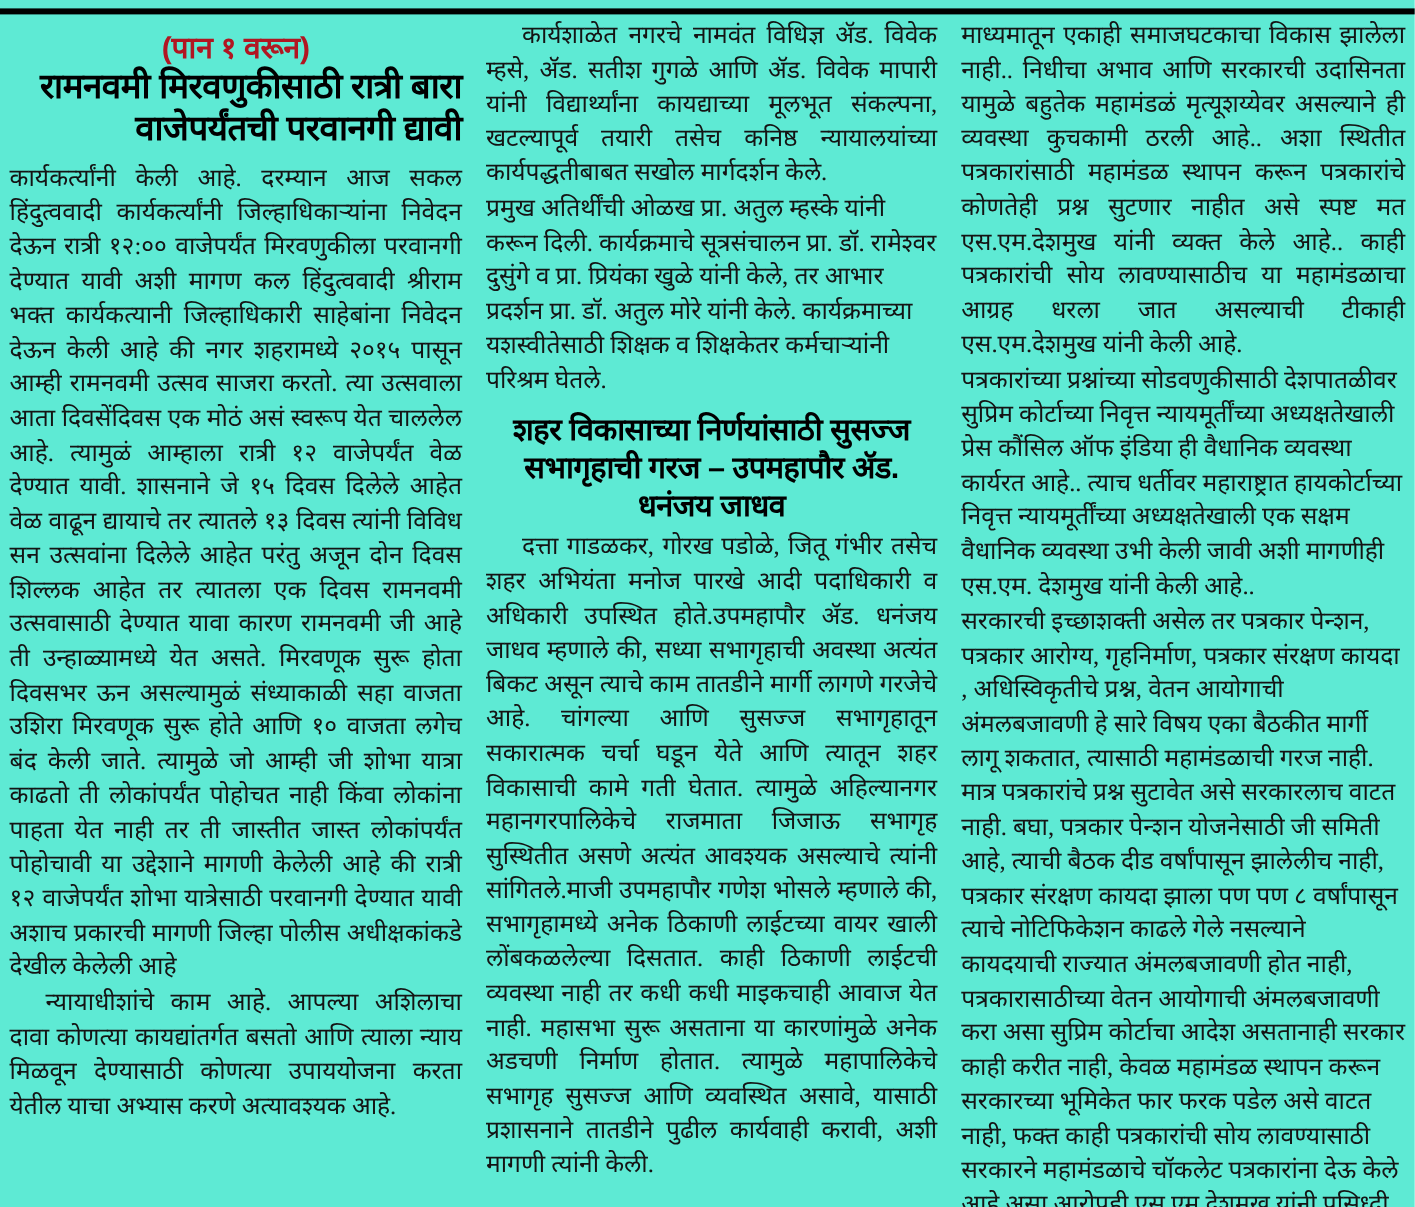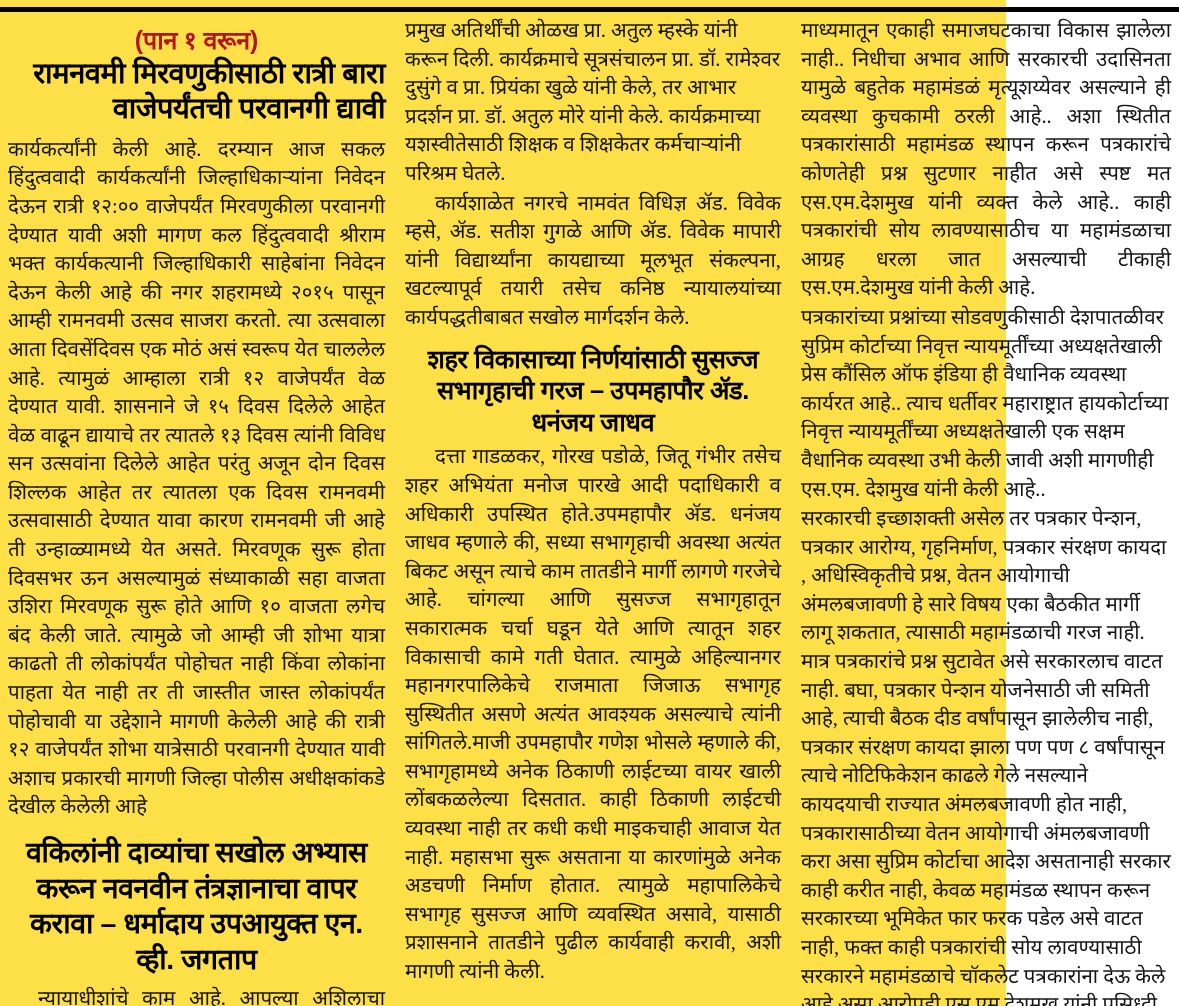--- a/index.html
+++ b/index.html
@@ -12,24 +12,24 @@
     width: 1179px;
     height: 1006px;
     overflow: hidden;
     font-family: "Liberation Serif", "DejaVu Serif", serif;
     color: #111111;
     -webkit-font-smoothing: antialiased;
   }
 
   #page {
     position: relative;
-    width: 1006px;
+    width: 1179px;
     height: 1006px;
     box-sizing: border-box;
-    background: #fde047;
+    background: #5eead4;
   }
 
   
   .top-rule {
     position: absolute;
     top: 7px;
     left: 0;
     width: 1179px;
     height: 5px;
     background: #000000;
@@ -125,32 +125,31 @@
   <div class="columns">
 
     <div class="col col-left">
 
       <div class="kicker">(पान १ वरून)</div>
 
       <h1 class="headline-main">रामनवमी मिरवणुकीसाठी रात्री बारा वाजेपर्यंतची परवानगी द्यावी</h1>
 
       <p class="body-par">कार्यकर्त्यांनी केली आहे. दरम्यान आज सकल हिंदुत्ववादी कार्यकर्त्यांनी जिल्हाधिकाऱ्यांना निवेदन देऊन रात्री १२:०० वाजेपर्यंत मिरवणुकीला परवानगी देण्यात यावी अशी मागण कल हिंदुत्ववादी श्रीराम भक्त कार्यकत्यानी जिल्हाधिकारी साहेबांना निवेदन देऊन केली आहे की नगर शहरामध्ये २०१५ पासून आम्ही रामनवमी उत्सव साजरा करतो. त्या उत्सवाला आता दिवसेंदिवस एक मोठं असं स्वरूप येत चाललेल आहे. त्यामुळं आम्हाला रात्री १२ वाजेपर्यंत वेळ देण्यात यावी. शासनाने जे १५ दिवस दिलेले आहेत वेळ वाढून द्यायाचे तर त्यातले १३ दिवस त्यांनी विविध सन उत्सवांना दिलेले आहेत परंतु अजून दोन दिवस शिल्लक आहेत तर त्यातला एक दिवस रामनवमी उत्सवासाठी देण्यात यावा कारण रामनवमी जी आहे ती उन्हाळ्यामध्ये येत असते. मिरवणूक सुरू होता दिवसभर ऊन असल्यामुळं संध्याकाळी सहा वाजता उशिरा मिरवणूक सुरू होते आणि १० वाजता लगेच बंद केली जाते. त्यामुळे जो आम्ही जी शोभा यात्रा काढतो ती लोकांपर्यंत पोहोचत नाही किंवा लोकांना पाहता येत नाही तर ती जास्तीत जास्त लोकांपर्यंत पोहोचावी या उद्देशाने  मागणी केलेली आहे की रात्री १२ वाजेपर्यंत  शोभा यात्रेसाठी परवानगी देण्यात यावी  अशाच प्रकारची मागणी  जिल्हा पोलीस अधीक्षकांकडे देखील केलेली आहे</p>
 
-      <h2 class="headline-sub">वकिलांनी दाव्यांचा सखोल अभ्यास करून नवनवीन तंत्रज्ञानाचा वापर करावा – धर्मादाय उपआयुक्त एन. व्ही. जगताप</h2>
 
       <p class="body-par indent">न्यायाधीशांचे काम आहे. आपल्या अशिलाचा दावा कोणत्या कायद्यांतर्गत बसतो आणि त्याला न्याय मिळवून देण्यासाठी कोणत्या उपाययोजना करता येतील याचा अभ्यास करणे अत्यावश्यक आहे.</p>
 
     </div>
 
     <div class="col col-mid">
 
 
+      <p class="body-par indent">कार्यशाळेत नगरचे नामवंत विधिज्ञ ॲड. विवेक म्हसे, ॲड. सतीश गुगळे आणि ॲड. विवेक मापारी यांनी विद्यार्थ्यांना कायद्याच्या मूलभूत संकल्पना, खटल्यापूर्व तयारी तसेच कनिष्ठ न्यायालयांच्या कार्यपद्धतीबाबत सखोल मार्गदर्शन केले.</p>
+
       <p class="body-par flush">प्रमुख अतिर्थींची ओळख प्रा. अतुल म्हस्के यांनी करून दिली. कार्यक्रमाचे सूत्रसंचालन प्रा. डॉ. रामेश्वर दुसुंगे व प्रा. प्रियंका खुळे यांनी केले, तर आभार प्रदर्शन प्रा. डॉ. अतुल मोरे यांनी केले. कार्यक्रमाच्या यशस्वीतेसाठी शिक्षक व शिक्षकेतर कर्मचाऱ्यांनी परिश्रम घेतले.</p>
-
-      <p class="body-par indent">कार्यशाळेत नगरचे नामवंत विधिज्ञ ॲड. विवेक म्हसे, ॲड. सतीश गुगळे आणि ॲड. विवेक मापारी यांनी विद्यार्थ्यांना कायद्याच्या मूलभूत संकल्पना, खटल्यापूर्व तयारी तसेच कनिष्ठ न्यायालयांच्या कार्यपद्धतीबाबत सखोल मार्गदर्शन केले.</p>
 
       <h2 class="headline-left">शहर विकासाच्या निर्णयांसाठी सुसज्ज सभागृहाची गरज – उपमहापौर ॲड. धनंजय जाधव</h2>
 
       <p class="body-par indent">दत्ता गाडळकर, गोरख पडोळे, जितू गंभीर तसेच शहर अभियंता मनोज पारखे आदी पदाधिकारी व अधिकारी उपस्थित होते.उपमहापौर ॲड. धनंजय जाधव म्हणाले की, सध्या सभागृहाची अवस्था अत्यंत बिकट असून त्याचे काम तातडीने मार्गी लागणे गरजेचे आहे. चांगल्या आणि सुसज्ज सभागृहातून सकारात्मक चर्चा घडून येते आणि त्यातून शहर विकासाची कामे गती घेतात. त्यामुळे अहिल्यानगर महानगरपालिकेचे राजमाता जिजाऊ सभागृह सुस्थितीत असणे अत्यंत आवश्यक असल्याचे त्यांनी सांगितले.माजी उपमहापौर गणेश भोसले म्हणाले की, सभागृहामध्ये अनेक ठिकाणी लाईटच्या वायर खाली लोंबकळलेल्या दिसतात. काही ठिकाणी लाईटची व्यवस्था नाही तर कधी कधी माइकचाही आवाज येत नाही. महासभा सुरू असताना या कारणांमुळे अनेक अडचणी निर्माण होतात. त्यामुळे महापालिकेचे सभागृह सुसज्ज आणि व्यवस्थित असावे, यासाठी प्रशासनाने तातडीने पुढील कार्यवाही करावी, अशी मागणी त्यांनी केली.</p>
 
     </div>
 
     <div class="col col-right">
 
       <p class="body-par">माध्यमातून एकाही समाजघटकाचा विकास झालेला नाही.. निधीचा अभाव आणि सरकारची उदासिनता यामुळे बहुतेक महामंडळं मृत्यूशय्येवर असल्याने ही व्यवस्था कुचकामी ठरली आहे.. अशा स्थितीत पत्रकारांसाठी महामंडळ स्थापन करून पत्रकारांचे कोणतेही प्रश्न सुटणार नाहीत असे स्पष्ट मत एस.एम.देशमुख यांनी व्यक्त केले आहे.. काही पत्रकारांची सोय लावण्यासाठीच या महामंडळाचा आग्रह धरला जात असल्याची टीकाही एस.एम.देशमुख यांनी केली आहे.</p>

